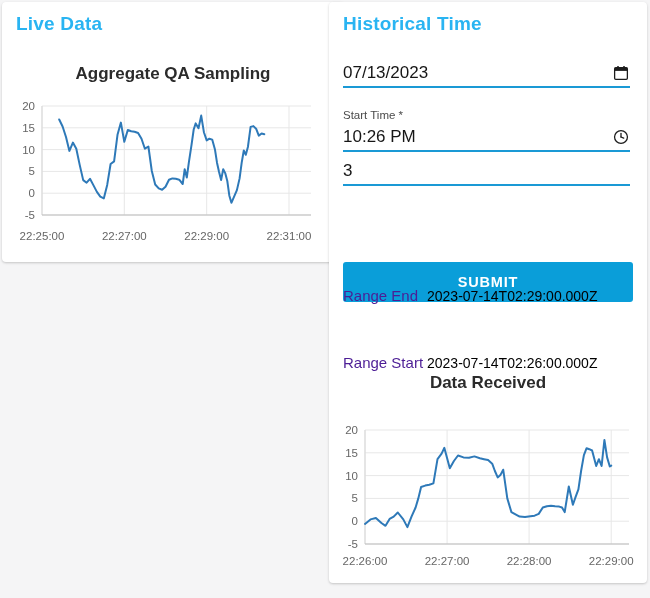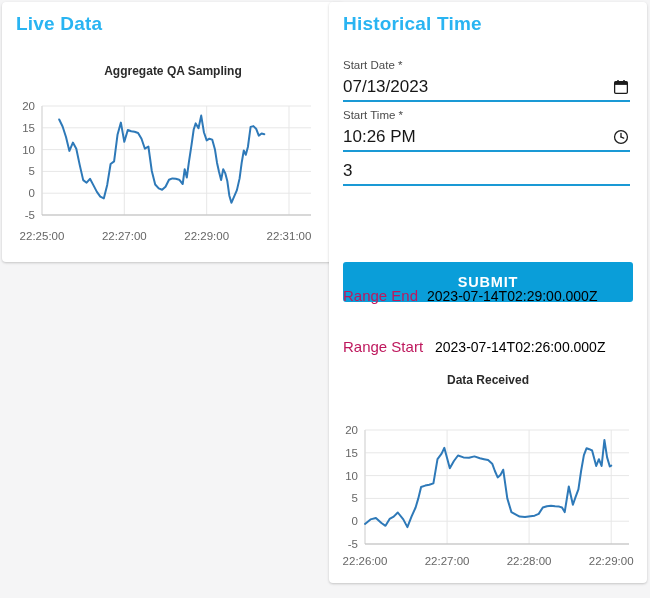--- a/index.html
+++ b/index.html
@@ -18,21 +18,21 @@
   #hist-card  { left:329px; top:2px; width:318px; height:581px; }
 
   .panel-title {
     position:absolute; left:14px; top:11px; margin:0;
     font-size:19px; font-weight:700; color:var(--heading-blue,#29b4f2);
     letter-spacing:.2px;
   }
 
   .chart-title {
     position:absolute; left:0; width:100%; text-align:center;
-    font-size:12px; font-weight:700; color:#2b2b2b;
+    font-size:17px; font-weight:700; color:#2b2b2b;
   }
   .chart-title-live { top:62px; }
   .chart-title-hist { top:371px; }
 
   .chart-svg { position:absolute; display:block; }
   .chart-live { left:0; top:95px;  width:318px; height:160px; }
   .chart-hist { left:0; top:415px; width:318px; height:165px; }
   .chart-svg text { font-family:"Liberation Sans", sans-serif; font-size:11.5px; fill:#666; }
 
   
@@ -53,22 +53,22 @@
   .submit-btn {
     position:absolute; left:14px; top:216px; width:290px; height:40px;
     background:var(--button-blue,#0a9ed9); color:#fff; border:none; border-radius:3px;
     font-family:inherit; font-size:14.5px; font-weight:700; letter-spacing:.8px;
     cursor:pointer;
     margin-top:44px;
   }
 
   .result-row { position:absolute; left:14px; display:flex; align-items:baseline; }
   .row-end   { top:285px; }
-  .row-start { top:336px;gap:8px; }
-  .r-label { font-size:15px; color:#be185d; min-width:84px; }
+  .row-start { top:352px; }
+  .r-label { font-size:15px; color:#4c1d95; min-width:84px; }
   .r-value { font-size:14px; font-weight:400; color:#000; white-space:nowrap;text-align:center; }
 </style>
 </head>
 <body>
 
 <div class="page">
 
   <section class="card" id="live-card">
     <h1 class="panel-title">Live Data</h1>
     <div class="chart-title chart-title-live">Aggregate QA Sampling</div>
@@ -96,21 +96,20 @@
         <line x1="40" y1="9" x2="40" y2="118" stroke="#d7d7d7" stroke-width="1"></line>
         <line x1="40" y1="118" x2="309" y2="118" stroke="#bdbdbd" stroke-width="1"></line>
         <polyline points="57.2,22.5 60.6,29.5 64.0,40.0 67.4,53.9 70.9,45.6 74.3,51.7 77.7,67.9 81.2,83.1 84.6,85.7 88.0,81.8 91.5,88.4 94.9,94.9 98.3,99.7 101.8,101.4 105.2,87.9 108.6,67.0 112.1,64.4 115.5,37.8 118.9,25.6 122.3,44.8 125.8,33.0 129.2,34.3 132.6,34.7 136.1,36.0 139.5,41.7 142.9,51.7 146.4,49.5 149.8,74.0 153.2,87.5 156.7,91.4 160.1,92.7 163.5,89.7 167.0,82.7 170.4,81.4 173.8,81.8 177.2,82.7 180.7,87.0 182.7,72.2 184.8,80.5 186.9,65.2 189.6,47.4 191.7,32.5 193.7,26.4 196.5,31.2 199.2,18.6 201.9,35.2 204.7,43.4 207.4,41.7 210.2,42.6 212.9,52.2 215.0,65.7 217.0,74.8 219.1,83.1 221.2,72.2 223.2,76.1 225.3,84.0 227.3,98.4 229.4,105.8 232.1,99.7 234.9,93.1 237.6,81.4 239.7,65.7 241.8,53.5 243.8,57.8 245.9,50.0 248.6,29.9 251.4,29.1 254.1,31.7 256.8,38.6 259.6,36.5 262.3,37.3" fill="none" stroke="#2e79b8" stroke-width="2" stroke-linejoin="round" stroke-linecap="round"></polyline>
       </svg>
   </section>
 
   <section class="card" id="hist-card">
     <h1 class="panel-title">Historical Time</h1>
 
     <div class="field field-1">
-      <label class="f-label">Start Date *</label>
       <div class="f-control">
         <span class="f-value">07/13/2023</span>
         <span class="f-icon">
           <svg width="18" height="18" viewBox="0 0 24 24" fill="none" stroke="#1c1c1c" stroke-width="1.7">
             <rect x="3.5" y="5" width="17" height="15.5" rx="1.5"></rect>
             <rect x="3.5" y="5" width="17" height="4.2" fill="#1c1c1c" stroke="none"></rect>
             <line x1="8" y1="2.6" x2="8" y2="6" stroke-width="2"></line>
             <line x1="16" y1="2.6" x2="16" y2="6" stroke-width="2"></line>
           </svg>
         </span>

